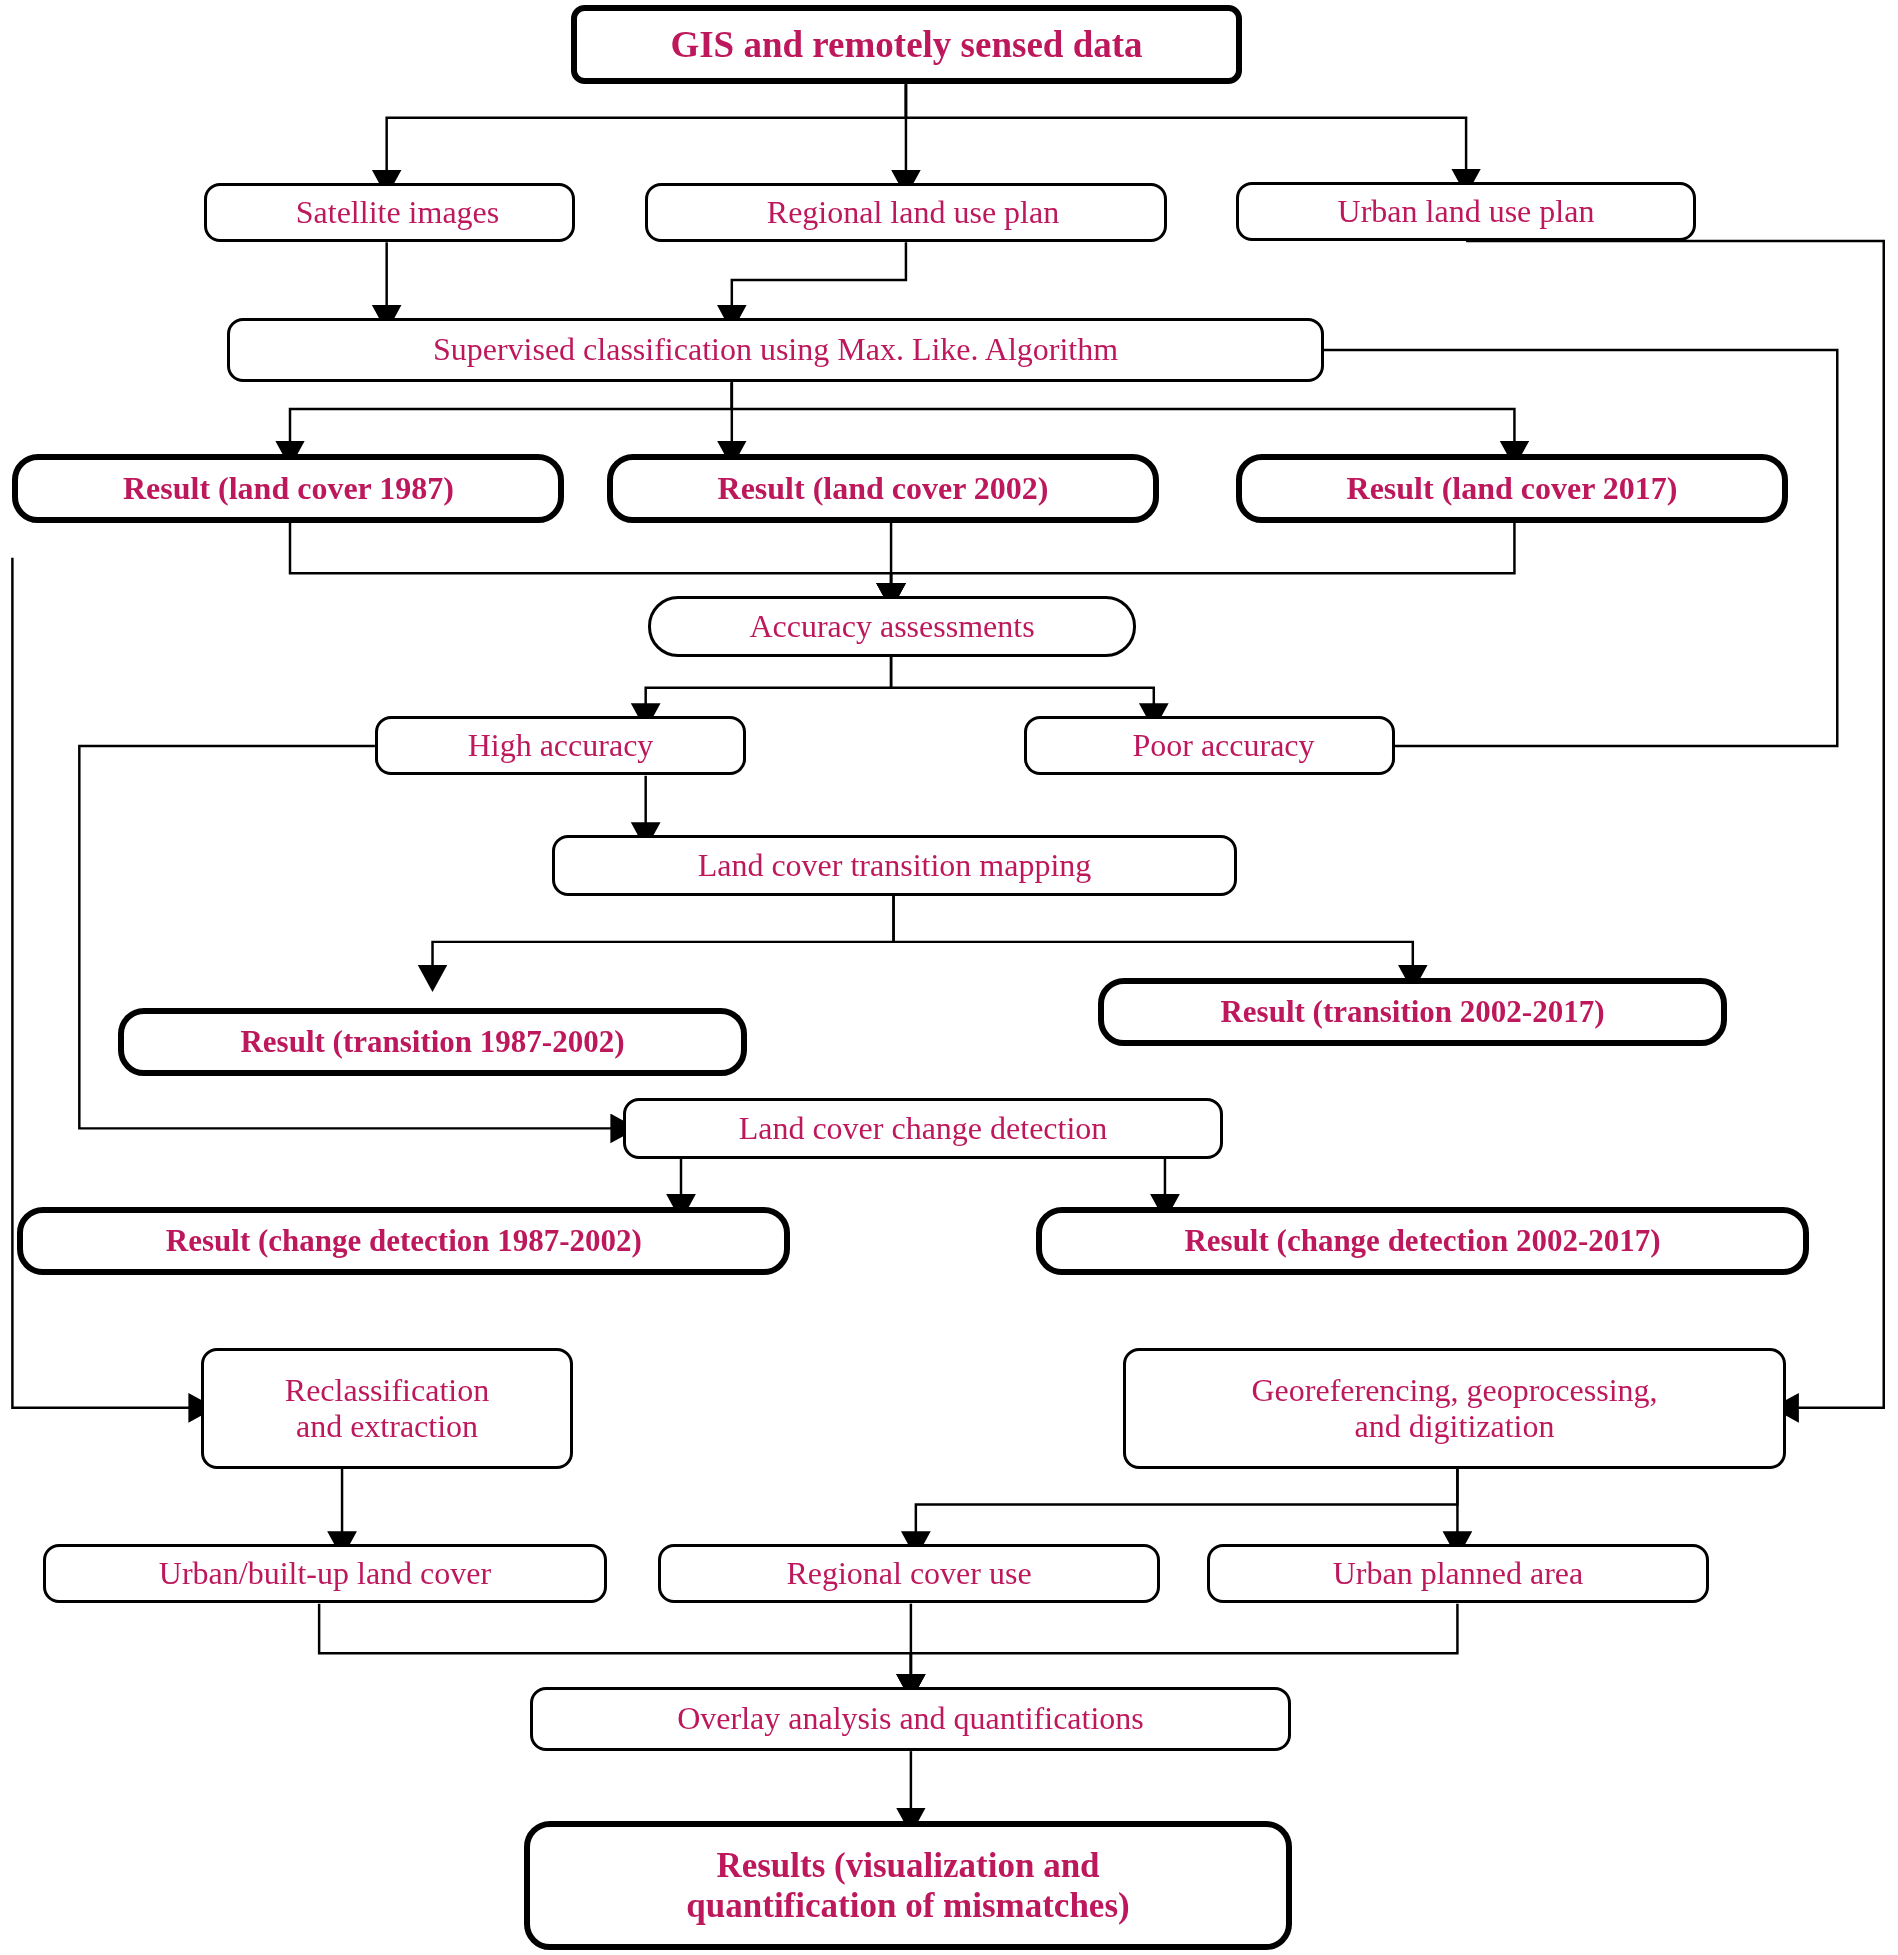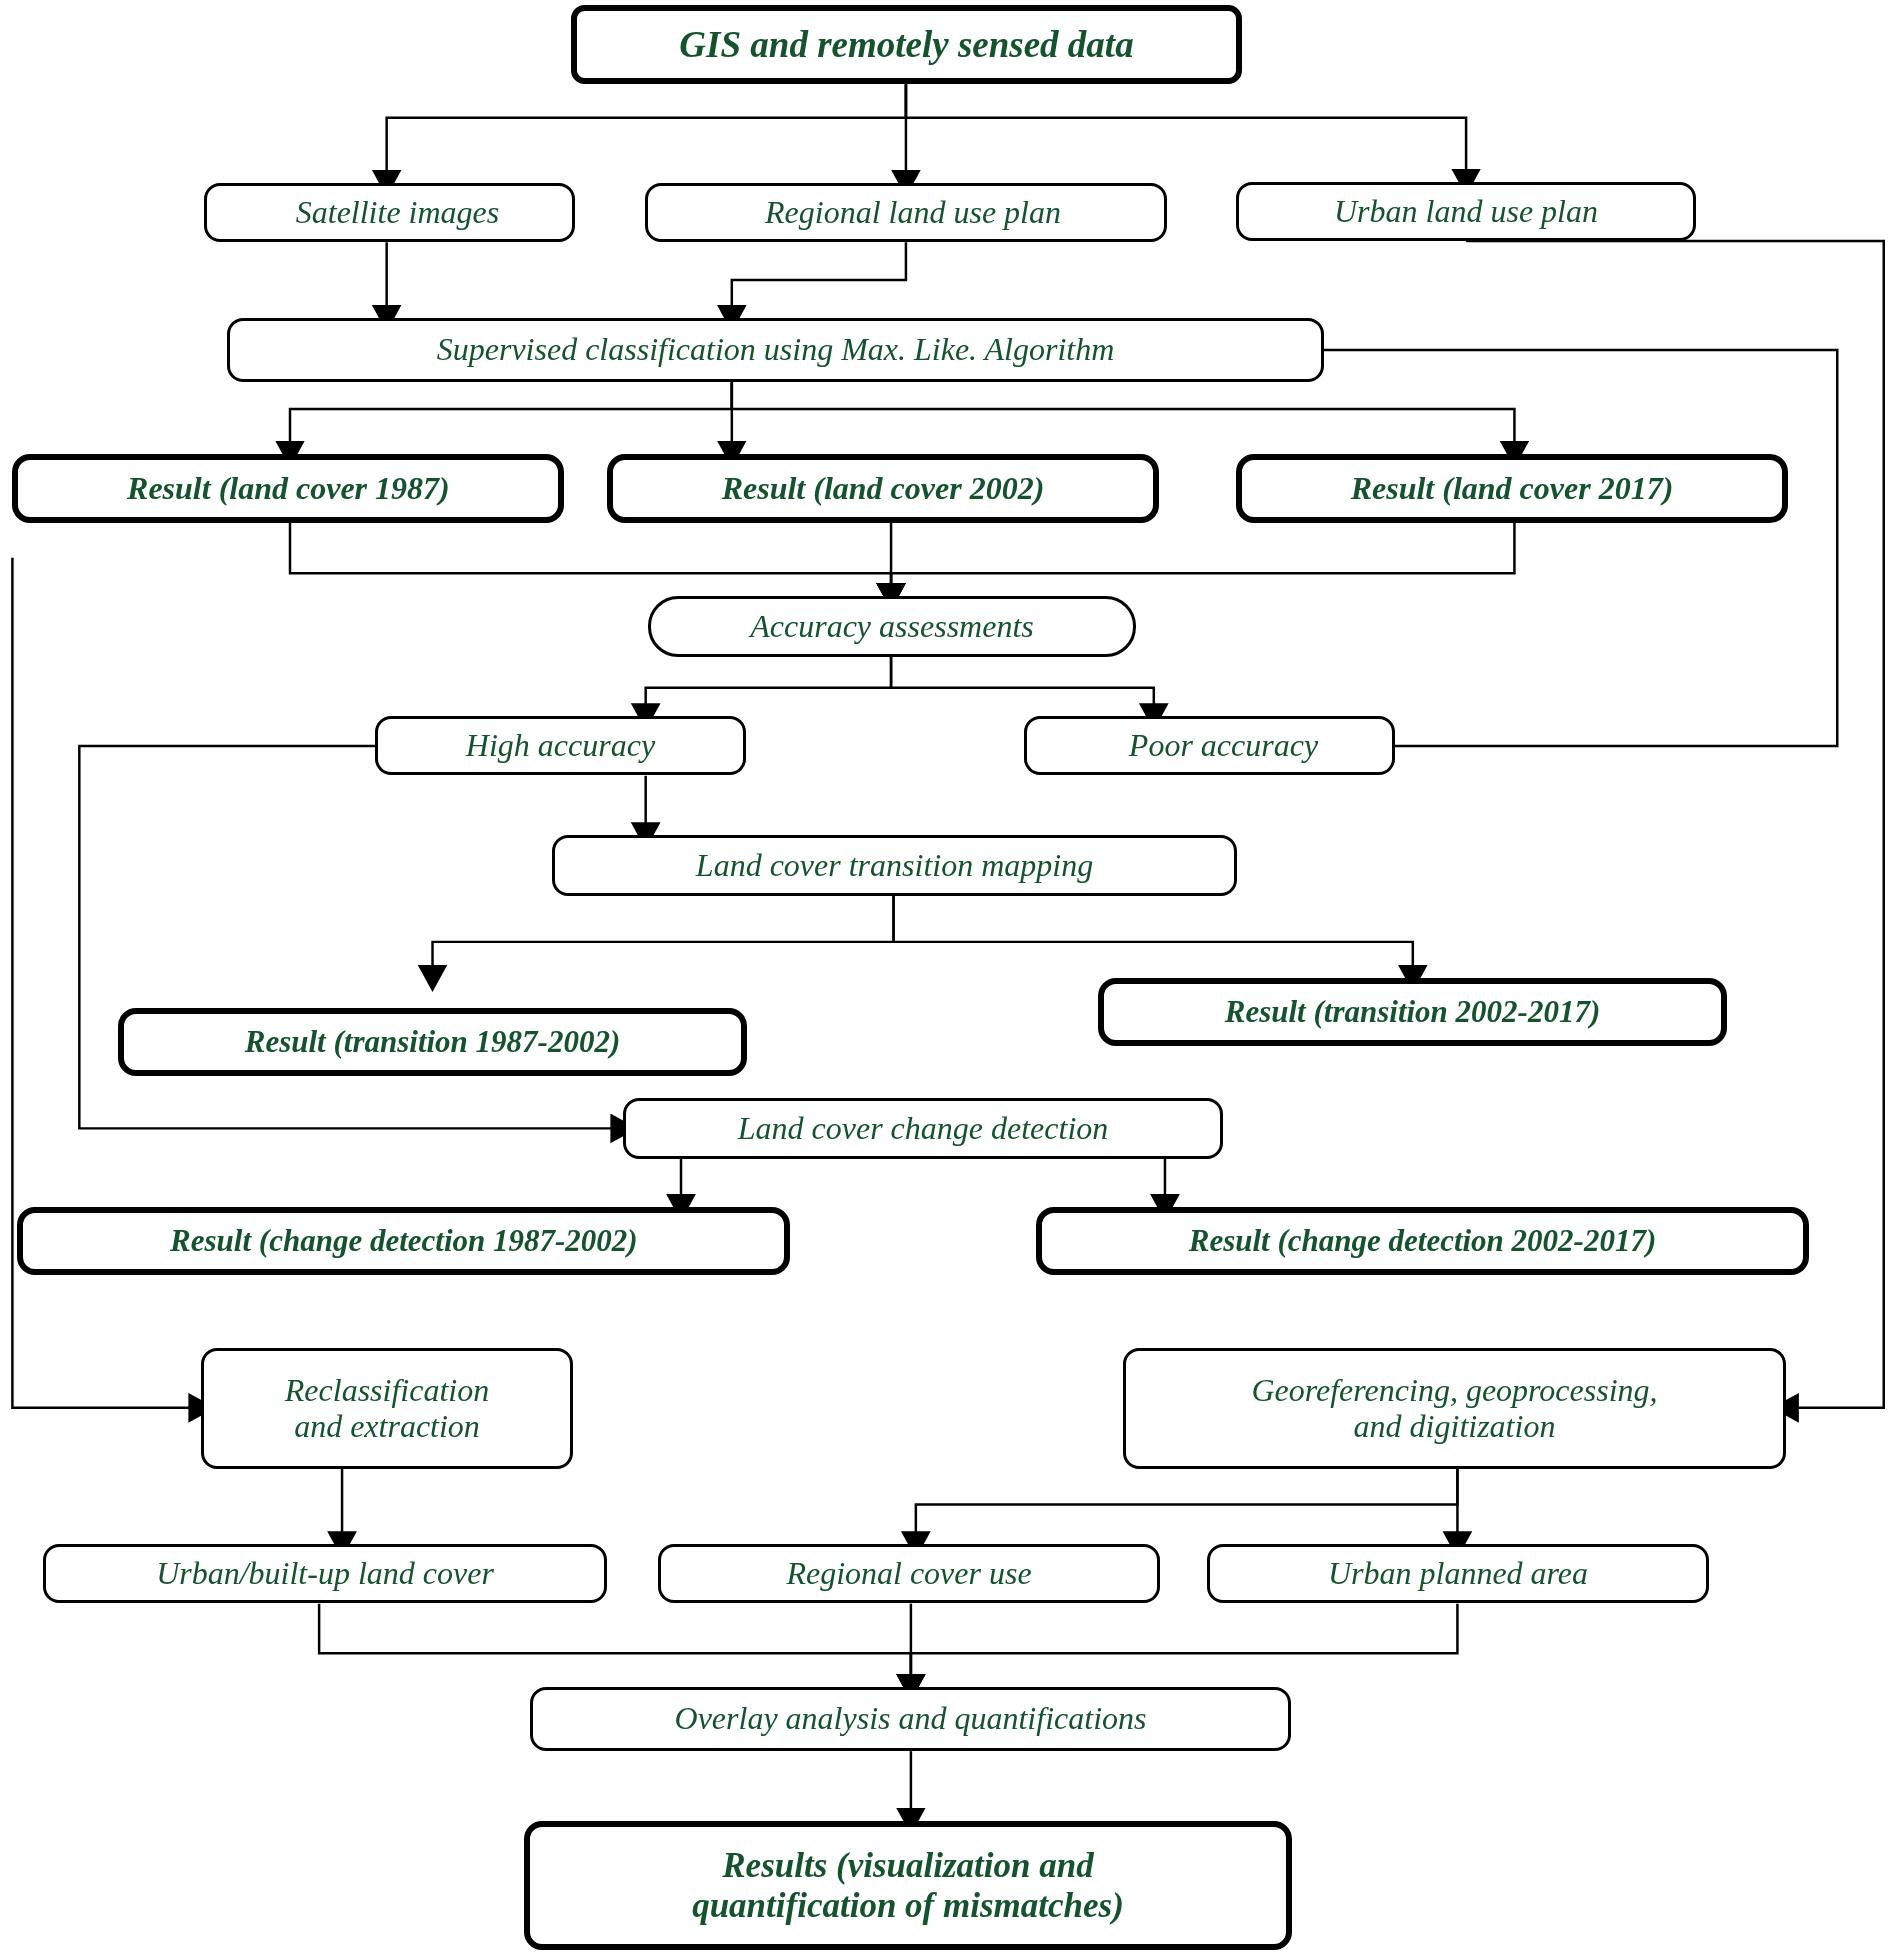--- a/index.html
+++ b/index.html
@@ -15,26 +15,25 @@
   .node{
     position:absolute;
     box-sizing:border-box;
     background:#ffffff;
     border:3.1px solid #000000;
     border-radius:16px;
     display:flex;
     align-items:center;
     justify-content:center;
     text-align:center;
-    color:#14532d;
+    color:#be185d;
     line-height:1.12;
     z-index:5;
-    font-style:italic;
   }
-  .node.strong{border-width:6.8px;border-radius:18px;font-weight:bold;justify-content:center;}
+  .node.strong{border-width:6.8px;border-radius:26px;font-weight:bold;justify-content:center;}
   .node.head{border-width:6.8px;border-radius:13.6px;font-weight:bold;}
   .node .lbl{display:block;padding:0 8.7px;white-space:pre-line;}
 </style>
 </head>
 <body>
 
 <div id="page">
 
   <svg id="edges" viewBox="0 0 3063 3155" xmlns="http://www.w3.org/2000/svg">
     <defs>

